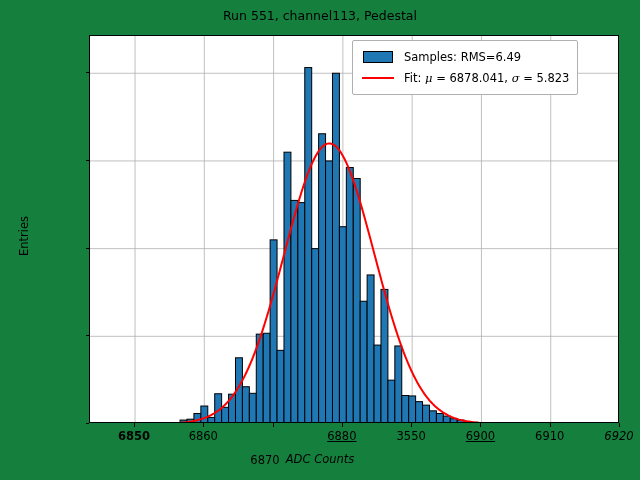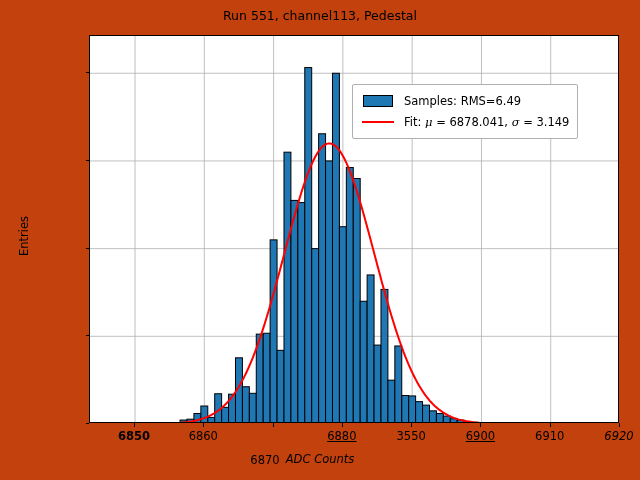--- a/index.html
+++ b/index.html
@@ -10,21 +10,21 @@
   body {
     width: 640px;
     height: 480px;
     font-family: "DejaVu Sans", sans-serif;
     overflow: hidden;
   }
   #figure {
     position: relative;
     width: 640px;
     height: 480px;
-    background: #c2410c;
+    background: #15803d;
   }
   #chart-title {
     position: absolute;
     left: 0;
     top: 8px;
     width: 640px;
     text-align: center;
     font-size: 12.5px;
     color: #000000;
     letter-spacing: 0px;
@@ -81,21 +81,20 @@
   }
   #legend {
     position: absolute;
     left: 352px;
     top: 40px;
     background: #ffffff;
     border: 0.9px solid #b0b0b0;
     border-radius: 2px;
     padding: 5px 8px 6px 8px;
     box-sizing: border-box;
-    margin-top: 44px;
   }
   .legend-row {
     display: flex;
     align-items: center;
     height: 21px;
     white-space: nowrap;
   }
   .legend-key {
     width: 34px;
     height: 13px;
@@ -250,17 +249,17 @@
     <div class="legend-row">
       <span class="legend-key">
         <span class="swatch-patch"></span>
       </span>
       <span class="legend-text">Samples: RMS=6.49</span>
     </div>
     <div class="legend-row">
       <span class="legend-key">
         <span class="swatch-line"></span>
       </span>
-      <span class="legend-text"><span>Fit: </span><span class="ital">μ</span><span> = 6878.041, </span><span class="ital">σ</span><span> = 3.149</span></span>
+      <span class="legend-text"><span>Fit: </span><span class="ital">μ</span><span> = 6878.041, </span><span class="ital">σ</span><span> = 5.823</span></span>
     </div>
   </div>
 
 </div>
 
 </body></html>

